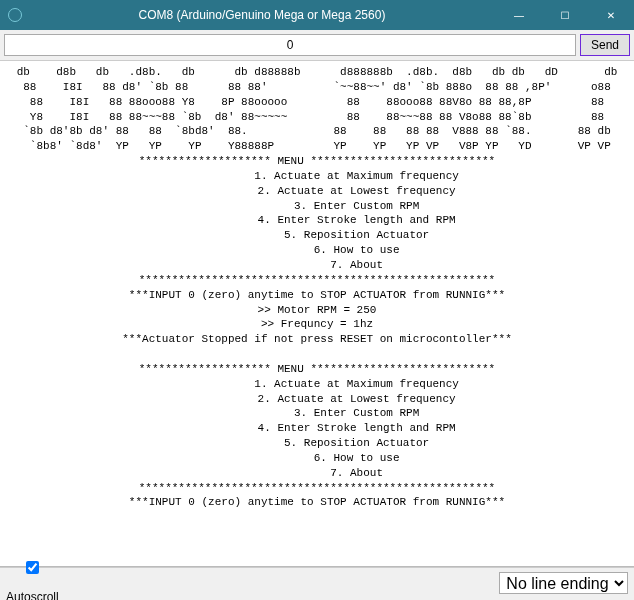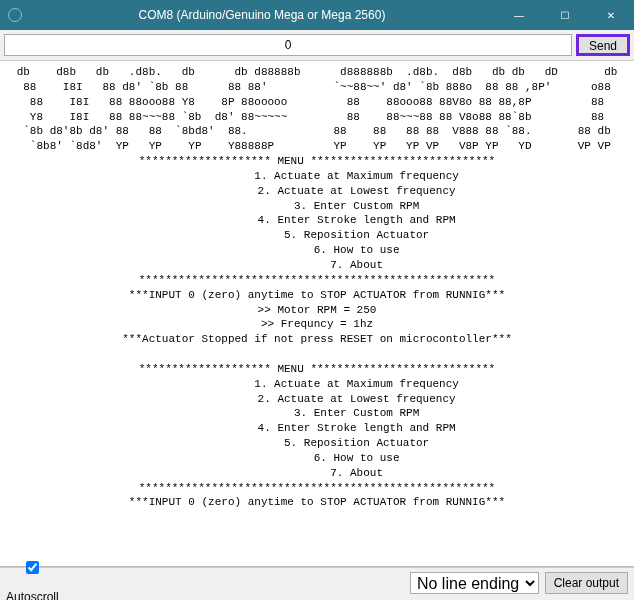--- a/index.html
+++ b/index.html
@@ -4,21 +4,21 @@
   <style>
     * { margin: 0; padding: 0; box-sizing: border-box; text-align: center; }
     body { width: 634px; height: 600px; font-family: 'Segoe UI', Tahoma, sans-serif; background: #f0f0f0; overflow: hidden; }
     .titlebar { background: #2b7489; color: white; height: 30px; display: flex; align-items: center; padding-left: 8px; font-size: 12px; }
     .titlebar-icon { width: 14px; height: 14px; border: 1px solid #78c8d8; border-radius: 50%; margin-right: 6px; display: inline-block; }
     .titlebar-title { flex: 1; }
     .win-controls { display: flex; height: 100%; }
     .win-btn { width: 46px; height: 100%; display: flex; align-items: center; justify-content: center; color: white; font-size: 10px; cursor: pointer; }
     .input-row { padding: 4px; display: flex; gap: 4px; background: #f0f0f0; border-bottom: 1px solid #ccc; }
     .input-field { flex: 1; border: 1px solid #aaa; padding: 2px 4px; font-size: 12px; font-family: inherit; height: 22px; }
-    .send-btn { border: 3px solid #6d28d9; background: #e1e1e1; padding: 2px 10px; font-size: 12px; cursor: pointer; height: 22px; }
+    .send-btn { border: 1px solid #6d28d9; background: #e1e1e1; padding: 2px 10px; font-size: 12px; cursor: pointer; height: 22px; }
     .console { background: white; padding: 4px 6px; font-family: 'Courier New', monospace; font-size: 11px; line-height: 1.35; white-space: pre; overflow: hidden; height: 505px; color: #000; }
     .divider { border-top: 1px solid #bbb; }
     .bottom-bar { display: flex; align-items: center; padding: 4px 6px; gap: 6px; font-size: 12px; background: #f0f0f0; border-top: 1px solid #ccc; height: 30px; }
     .bottom-bar .spacer { flex: 1; }
     .autoscroll { display: flex; align-items: center; gap: 16px; flex-direction: column; }
     .autoscroll input { width: 13px; height: 13px; }
     select { border: 1px solid #aaa; font-size: 16px; padding: 1px 2px; height: 22px; background: #fff; }
     .clear-btn { border: 1px solid #aaa; background: #e1e1e1; padding: 2px 8px; font-size: 12px; cursor: pointer; height: 22px; }
   </style>
 </head>
@@ -75,14 +75,13 @@
 
 <div class="bottom-bar">
   <label class="autoscroll">
     <input type="checkbox" checked="" style="">
     <span>Autoscroll</span>
   </label>
   <div class="spacer"></div>
   <select>
     <option>No line ending</option>
   </select>
-  <button class="clear-btn">Clear output</button>
 </div>
 
 </body></html>

